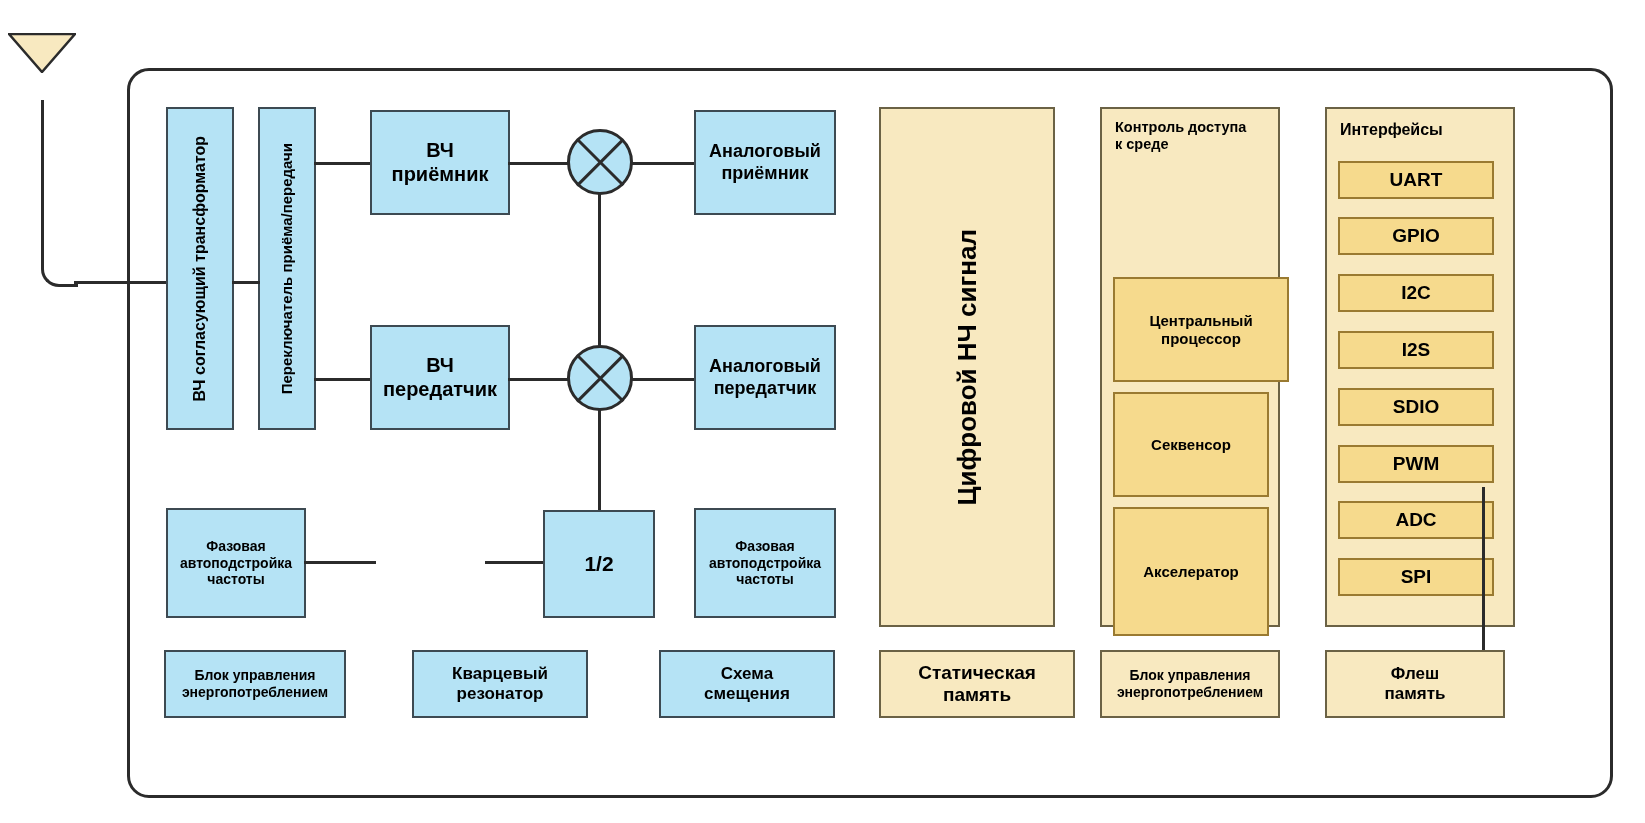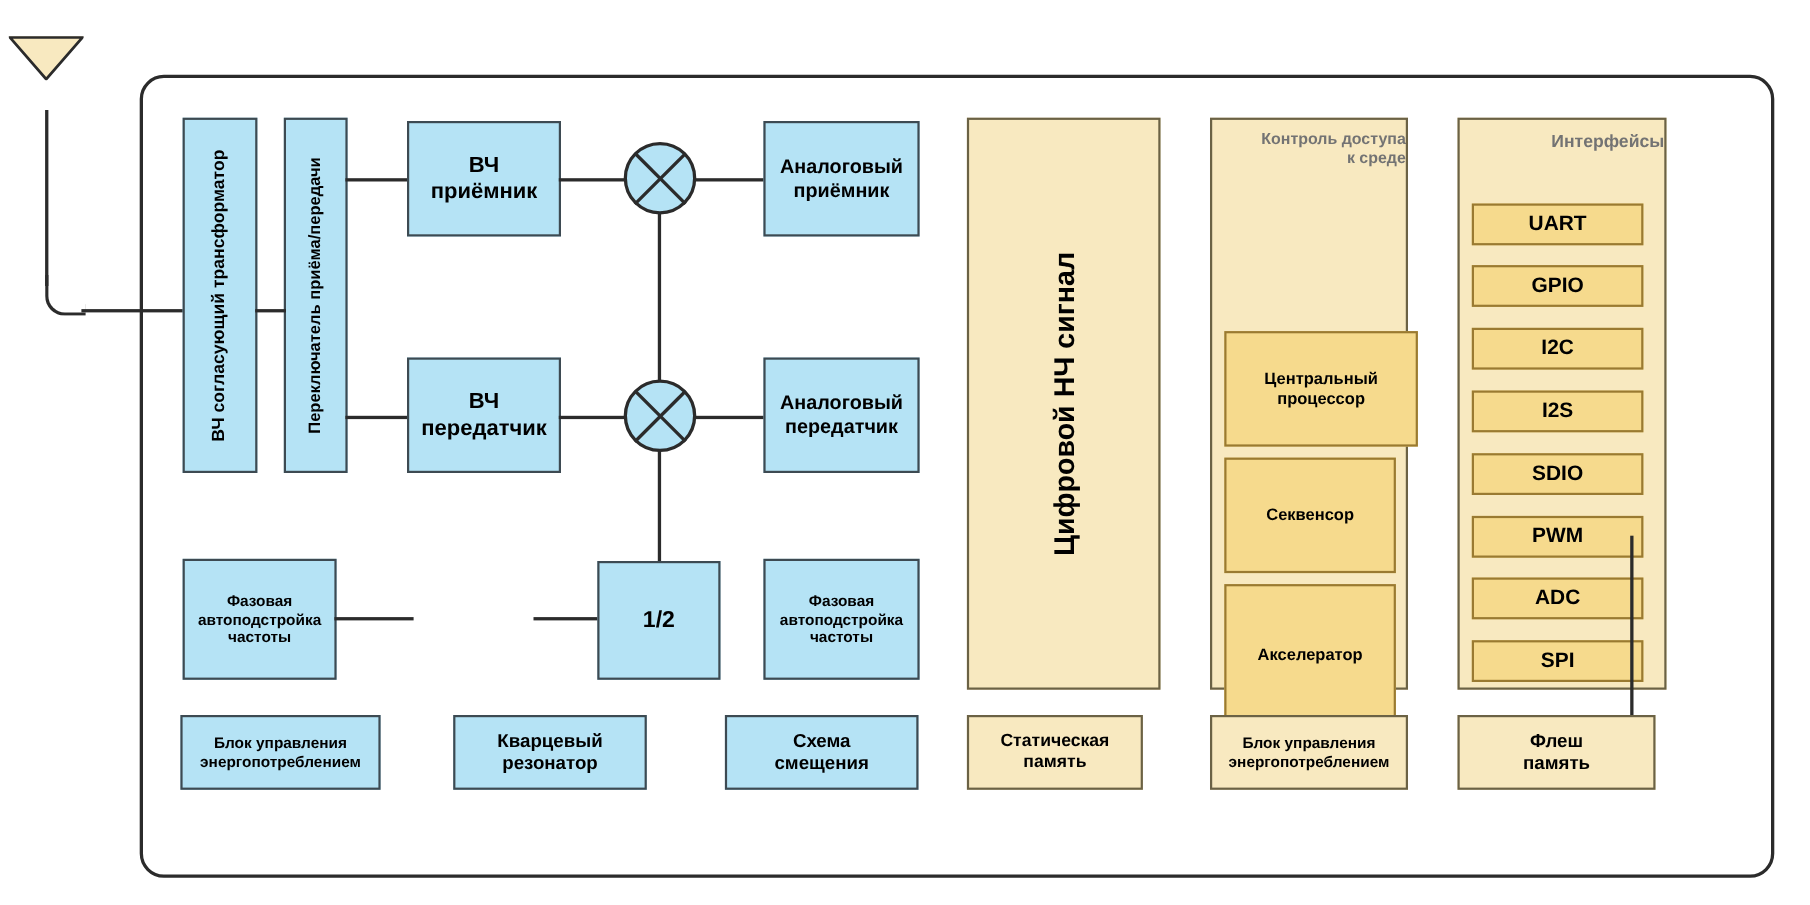--- a/index.html
+++ b/index.html
@@ -5,21 +5,21 @@
   html,body{margin:0;padding:0;background:#ffffff;}
   body{font-family:"Liberation Sans","DejaVu Sans",sans-serif;}
   #stage{position:relative;width:1645px;height:823px;background:#ffffff;overflow:hidden;}
 
   
   .blk{position:absolute;box-sizing:border-box;display:flex;align-items:center;
        justify-content:center;text-align:center;line-height:1.18;
        color:#000;font-weight:bold;}
   .blue{background:#b5e3f5;border:2px solid #3d4a52;}
   .cream{background:#f8e9c0;border:2px solid #6b6245;}
-  .gold{background:#f6da8d;border:2px solid #9a7a31;margin-top:24px;}
+  .gold{background:#f6da8d;border:2px solid #9a7a31;}
 
   .vert{writing-mode:vertical-rl;transform:rotate(180deg);}
 
   
   #chip{position:absolute;left:127px;top:68px;width:1480px;height:724px;
         border:3px solid #2b2b2b;border-radius:22px;background:transparent;}
 
   
   .wire{position:absolute;background:#2b2b2b;}
   .wh{height:3px;}
@@ -43,22 +43,22 @@
   .mixer .x1{transform:translateX(-50%) rotate(45deg);}
   .mixer .x2{transform:translateX(-50%) rotate(-45deg);}
 
   
   #vco{position:absolute;border-radius:50%;background:#b5e3f5;border:3px solid #2b2b2b;
        box-sizing:border-box;display:flex;align-items:center;justify-content:center;
        text-align:center;font-weight:bold;font-size:13px;line-height:1.32;color:#000;}
 
   
   .group{position:absolute;box-sizing:border-box;background:#f8e9c0;border:2px solid #6b6245;}
-  .group-title{position:absolute;left:0;right:0;text-align:right;font-weight:bold;
-               color:#737373;line-height:1.15;}
+  .group-title{position:absolute;left:13px;right:0;text-align:left;font-weight:bold;
+               color:#000000;line-height:1.15;}
 </style>
 </head>
 <body>
 
 <div id="stage">
 
   <div id="ant-tri"></div>
   <svg id="ant-tri-o" viewBox="0 0 68 40">
     <polygon points="1,1 67,1 34,39" fill="none" stroke="#2b2b2b" stroke-width="2.5"></polygon>
   </svg>
@@ -155,21 +155,21 @@
 
   <div class="blk blue" style="left:412px;top:650px;width:176px;height:68px;font-size:17px;flex-direction:column;">
     <span>Кварцевый</span>
     <span>резонатор</span>
   </div>
 
   <div class="blk cream" style="left:879px;top:107px;width:176px;height:520px;font-size:26px;">
     <span class="vert">Цифровой НЧ сигнал</span>
   </div>
 
-  <div class="blk cream" style="left:879px;top:650px;width:160px;height:68px;font-size:16px;flex-direction:column;">
+  <div class="blk cream" style="left:879px;top:650px;width:196px;height:68px;font-size:19px;flex-direction:column;">
     <span>Статическая</span>
     <span>память</span>
   </div>
 
   <div class="group" style="left:1100px;top:107px;width:180px;height:520px;">
     <div class="group-title" style="top:10px;font-size:14.5px;">
       <div>Контроль доступа</div>
       <div>к среде</div>
     </div>
 

